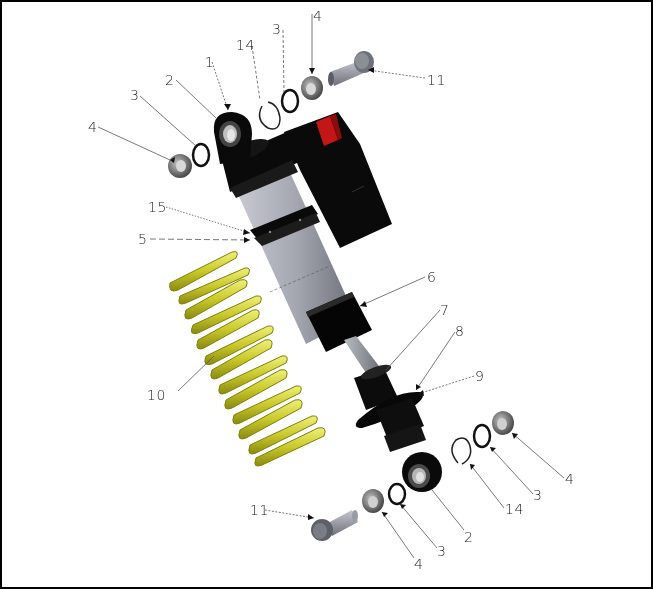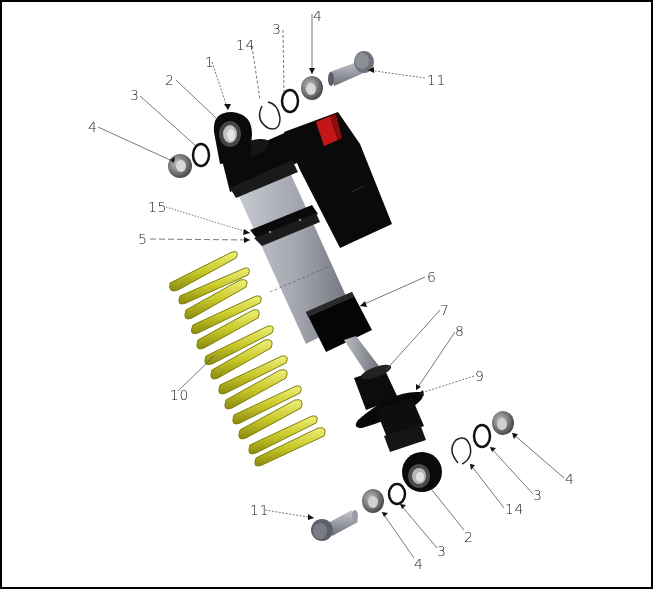--- a/index.html
+++ b/index.html
@@ -213,20 +213,20 @@
 <div class="lbl" style="left:236px;top:38px">14</div>
 <div class="lbl" style="left:272px;top:22px">3</div>
 <div class="lbl" style="left:313px;top:9px">4</div>
 <div class="lbl" style="left:427px;top:73px">11</div>
 <div class="lbl" style="left:148px;top:200px">15</div>
 <div class="lbl" style="left:138px;top:232px">5</div>
 <div class="lbl" style="left:427px;top:270px">6</div>
 <div class="lbl" style="left:440px;top:303px">7</div>
 <div class="lbl" style="left:455px;top:324px">8</div>
 <div class="lbl" style="left:475px;top:369px">9</div>
-<div class="lbl" style="left:170px;top:388px">10</div>
+<div class="lbl" style="left:147px;top:388px">10</div>
 <div class="lbl" style="left:565px;top:472px">4</div>
 <div class="lbl" style="left:533px;top:488px">3</div>
 <div class="lbl" style="left:505px;top:502px">14</div>
 <div class="lbl" style="left:464px;top:530px">2</div>
 <div class="lbl" style="left:437px;top:544px">3</div>
 <div class="lbl" style="left:414px;top:557px">4</div>
 <div class="lbl" style="left:250px;top:503px">11</div>
 
 </body></html>

